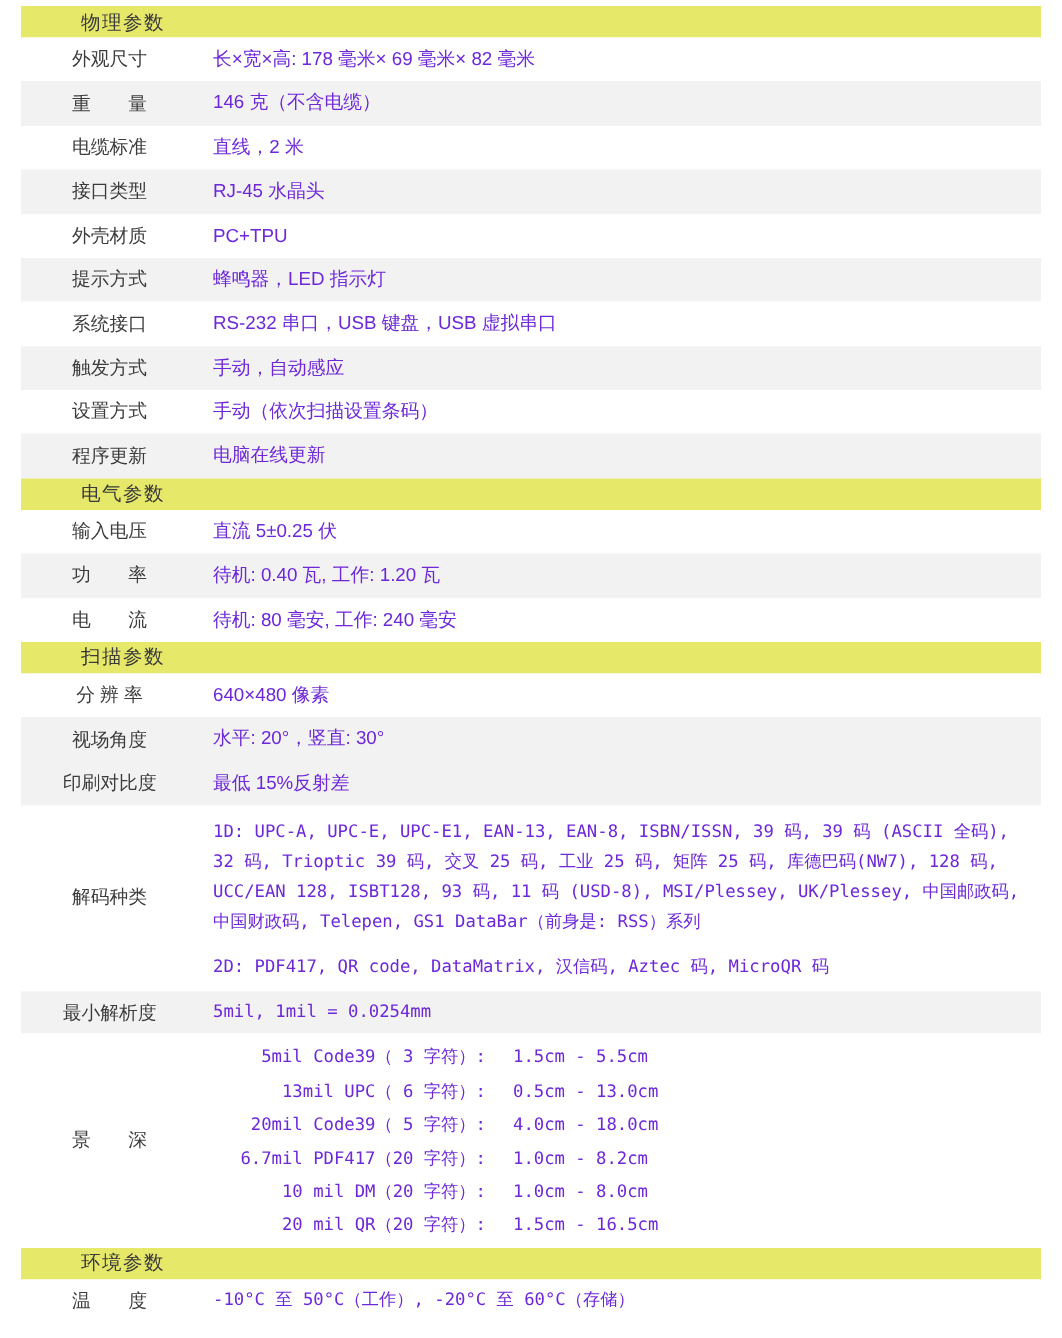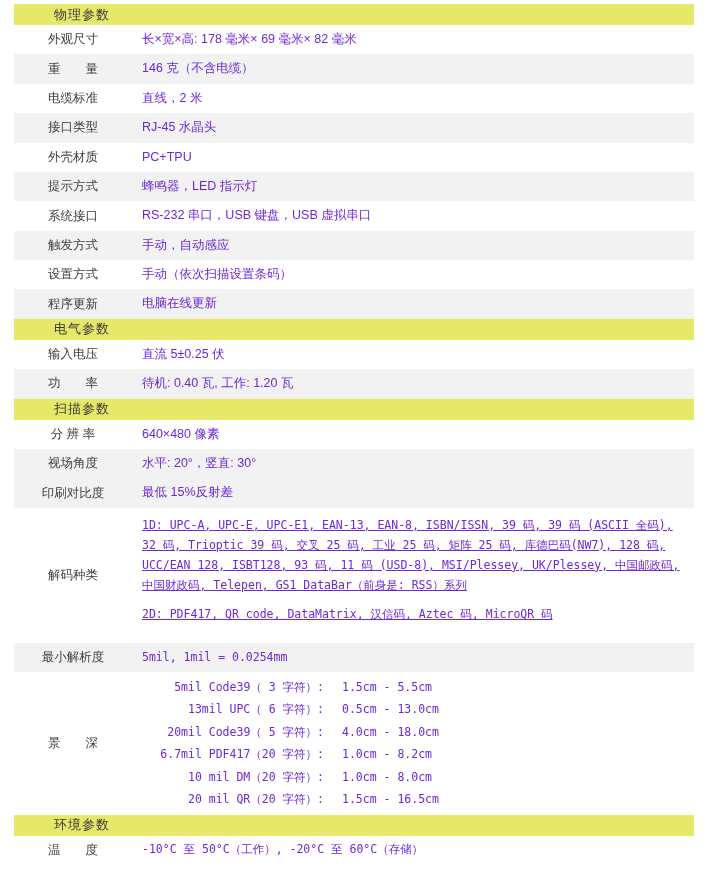--- a/index.html
+++ b/index.html
@@ -62,27 +62,26 @@
     background: #ffffff;
   }
   .mono {
     font-family: "DejaVu Sans Mono", "Liberation Mono", monospace;
     font-size: 11.5px;
   }
   .decode-cell {
     padding: 7px 8px 7px 10px !important;
     line-height: 1.75;
     font-size: 11.5px;
-    text-decoration: underline;
   }
   .decode-cell .block {
     margin-bottom: 9px;
   }
   .decode-cell .block:last-child {
-    margin-bottom: 12px;
+    margin-bottom: 0;
   }
   .depth-list {
     padding: 4px 0 4px 0 !important;
   }
   .depth-row {
     display: flex;
     line-height: 1.95;
     font-family: "DejaVu Sans Mono", "Liberation Mono", monospace;
     font-size: 11.5px;
   }
@@ -156,20 +155,24 @@
         <td class="section-title" colspan="2">电气参数</td>
       </tr>
       <tr class="row-plain">
         <td class="label-cell">输入电压</td>
         <td class="value-cell">直流 5±0.25 伏</td>
       </tr>
       <tr class="row-shade">
         <td class="label-cell">功　　率</td>
         <td class="value-cell">待机: 0.40 瓦, 工作: 1.20 瓦</td>
       </tr>
+      <tr class="row-plain">
+        <td class="label-cell">电　　流</td>
+        <td class="value-cell">待机: 80 毫安, 工作: 240 毫安</td>
+      </tr>
 
       <tr class="section-row">
         <td class="section-title" colspan="2">扫描参数</td>
       </tr>
       <tr class="row-plain">
         <td class="label-cell">分 辨 率</td>
         <td class="value-cell">640×480 像素</td>
       </tr>
       <tr class="row-shade">
         <td class="label-cell">视场角度</td>

